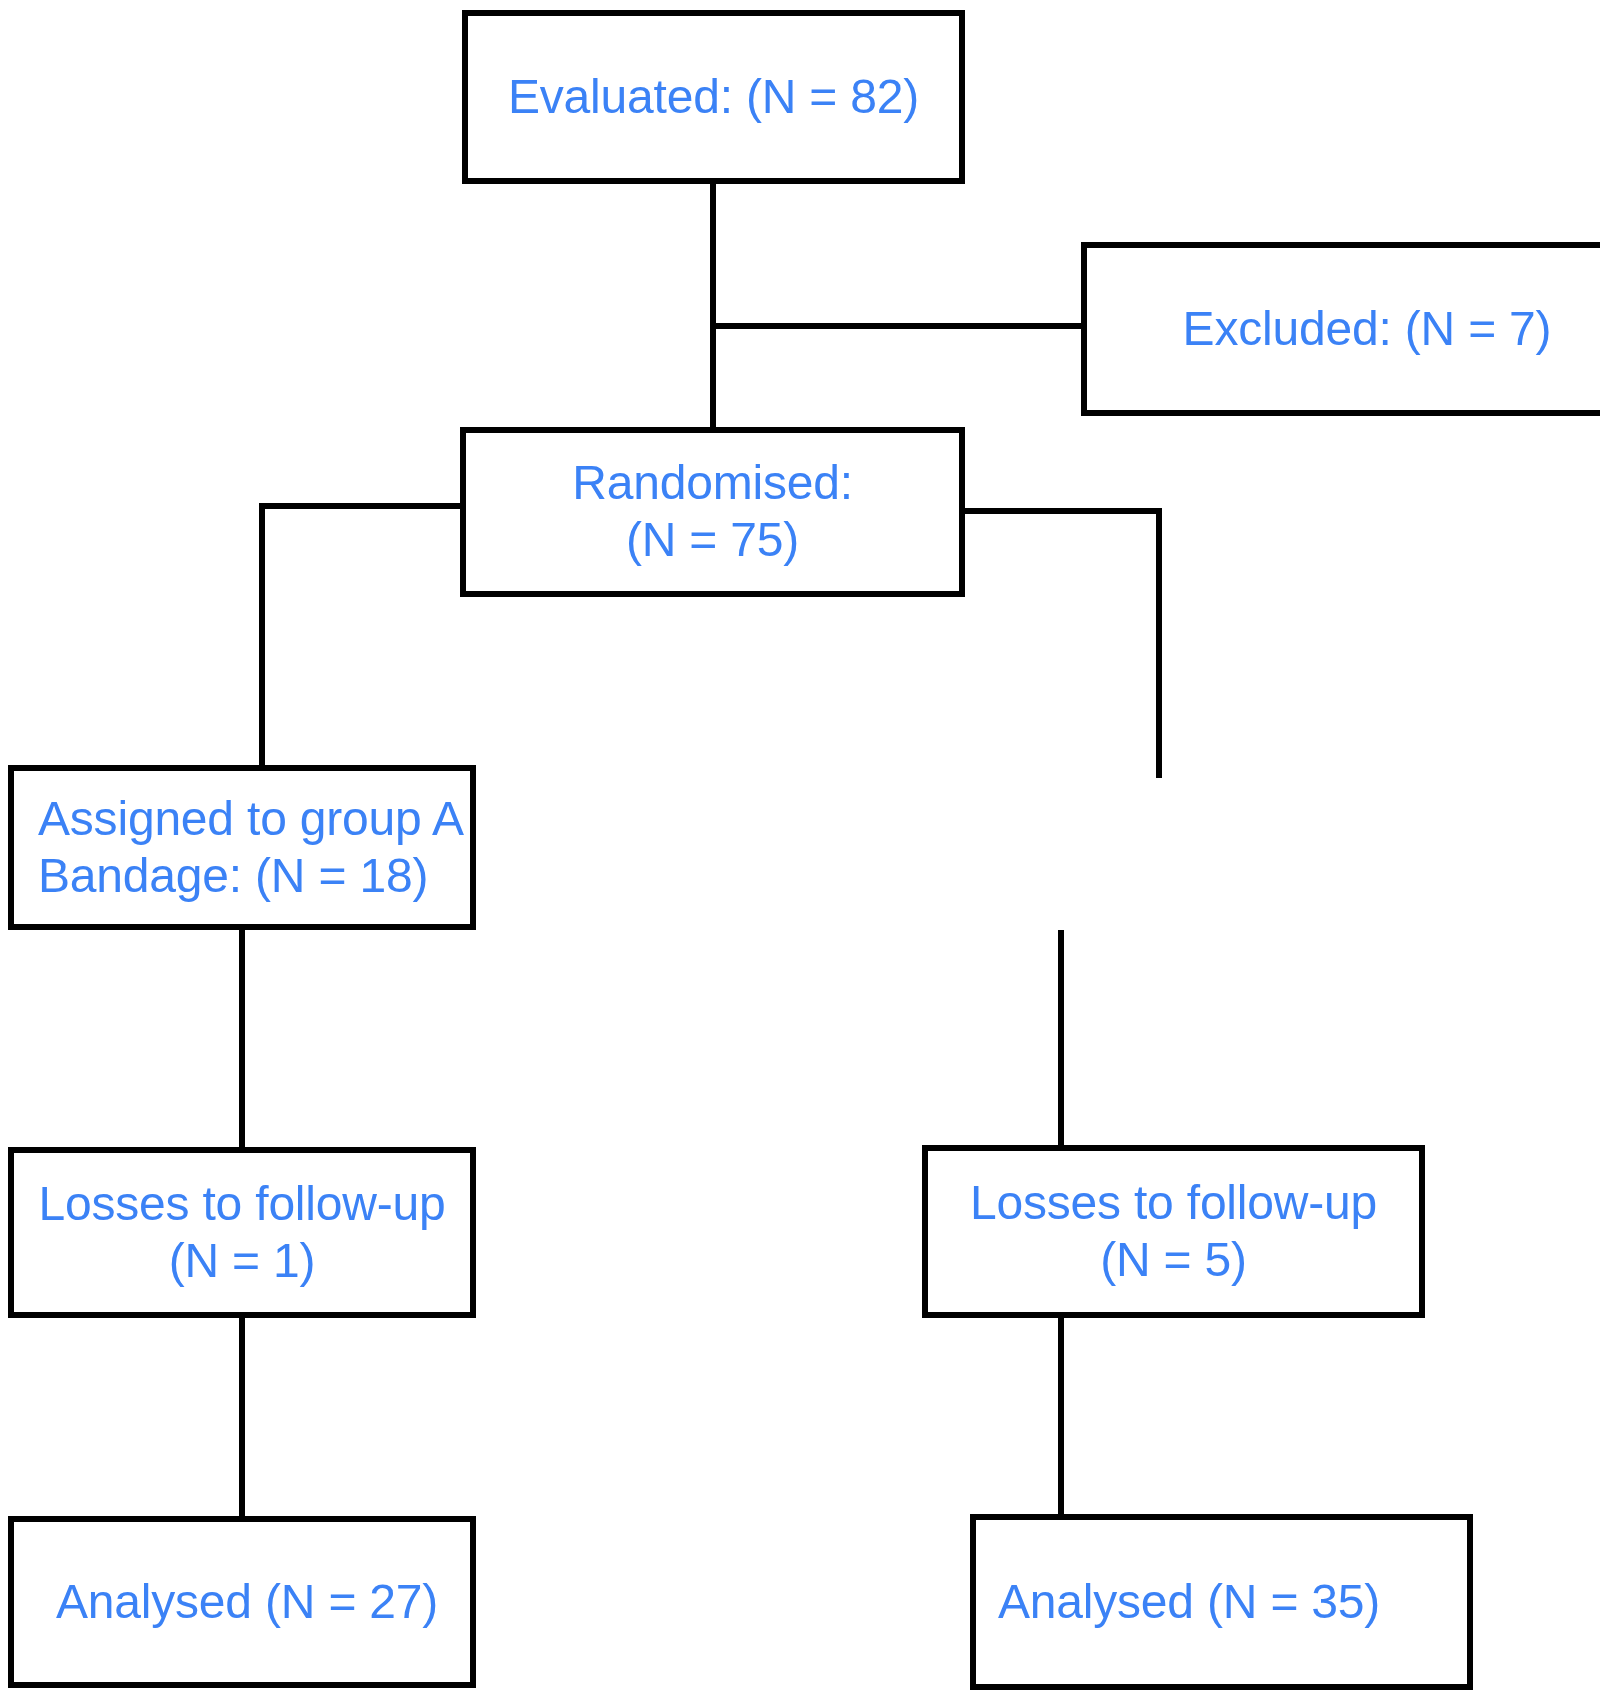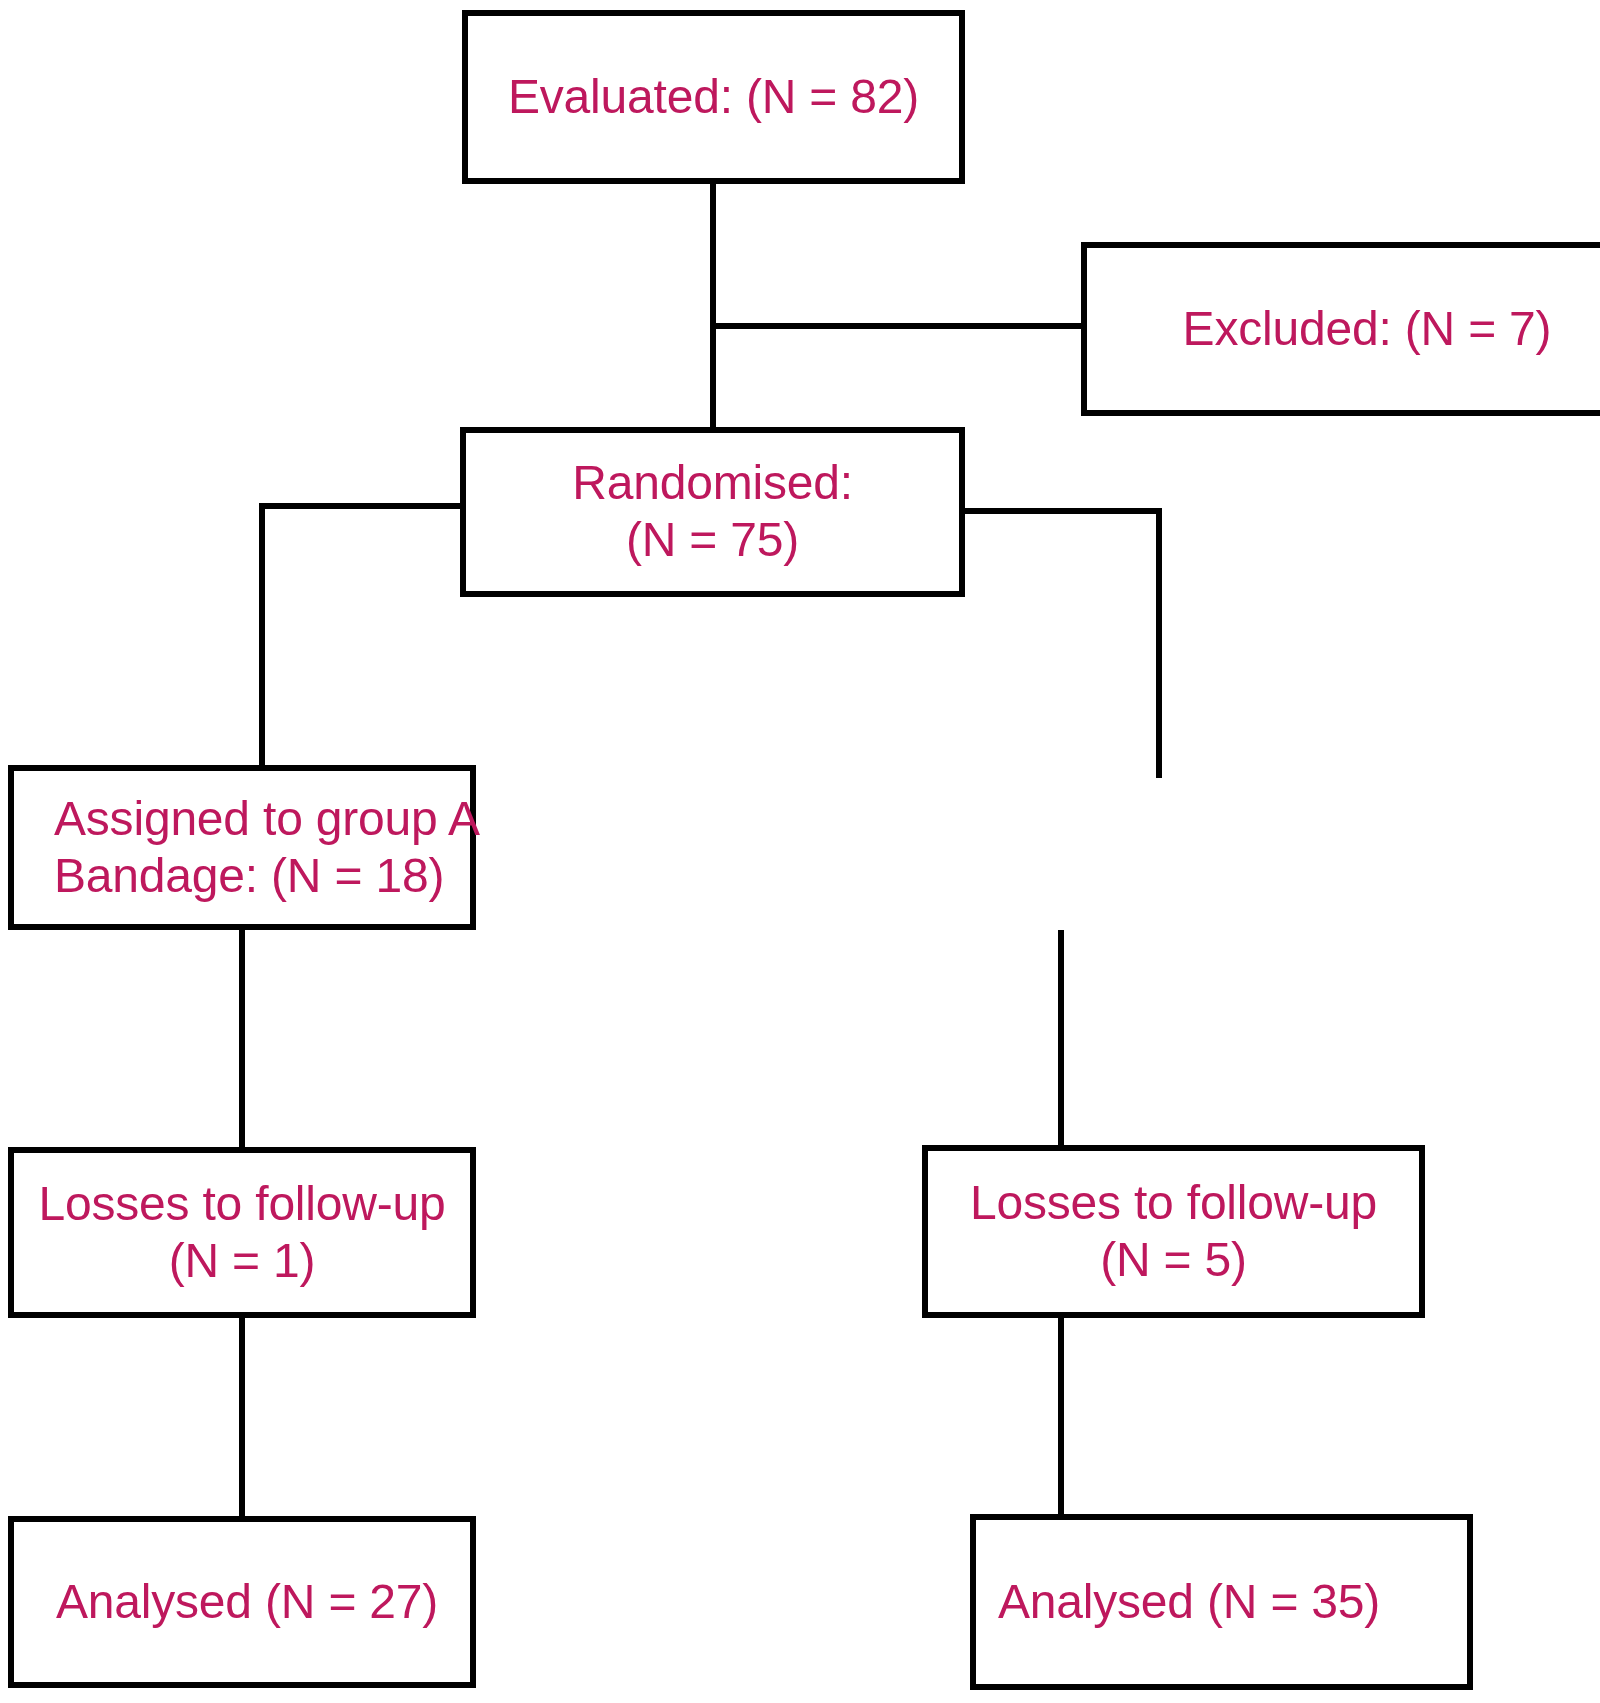--- a/index.html
+++ b/index.html
@@ -17,33 +17,33 @@
     overflow: hidden;
   }
   .node-box {
     position: absolute;
     box-sizing: border-box;
     border: 6px solid #000000;
     background: #ffffff;
     display: flex;
     flex-direction: column;
     justify-content: center;
-    color: #be185d;
+    color: #3b82f6;
     font-size: 48px;
     line-height: 1.18;
     letter-spacing: -0.2px;
     z-index: 2;
   }
   .node-box .line {
     display: block;
     white-space: pre;
   }
   .align-center  { align-items: center; text-align: center; }
   .align-left    { align-items: flex-start; text-align: left; }
-  .pad-left      { padding-left: 40px; }
+  .pad-left      { padding-left: 24px; }
   .pad-left-sm   { padding-left: 22px; }
 
   .connector {
     position: absolute;
     background: #000000;
     z-index: 1;
   }
   .conn-v { width: 6px; }
   .conn-h { height: 6px; }
 </style>

